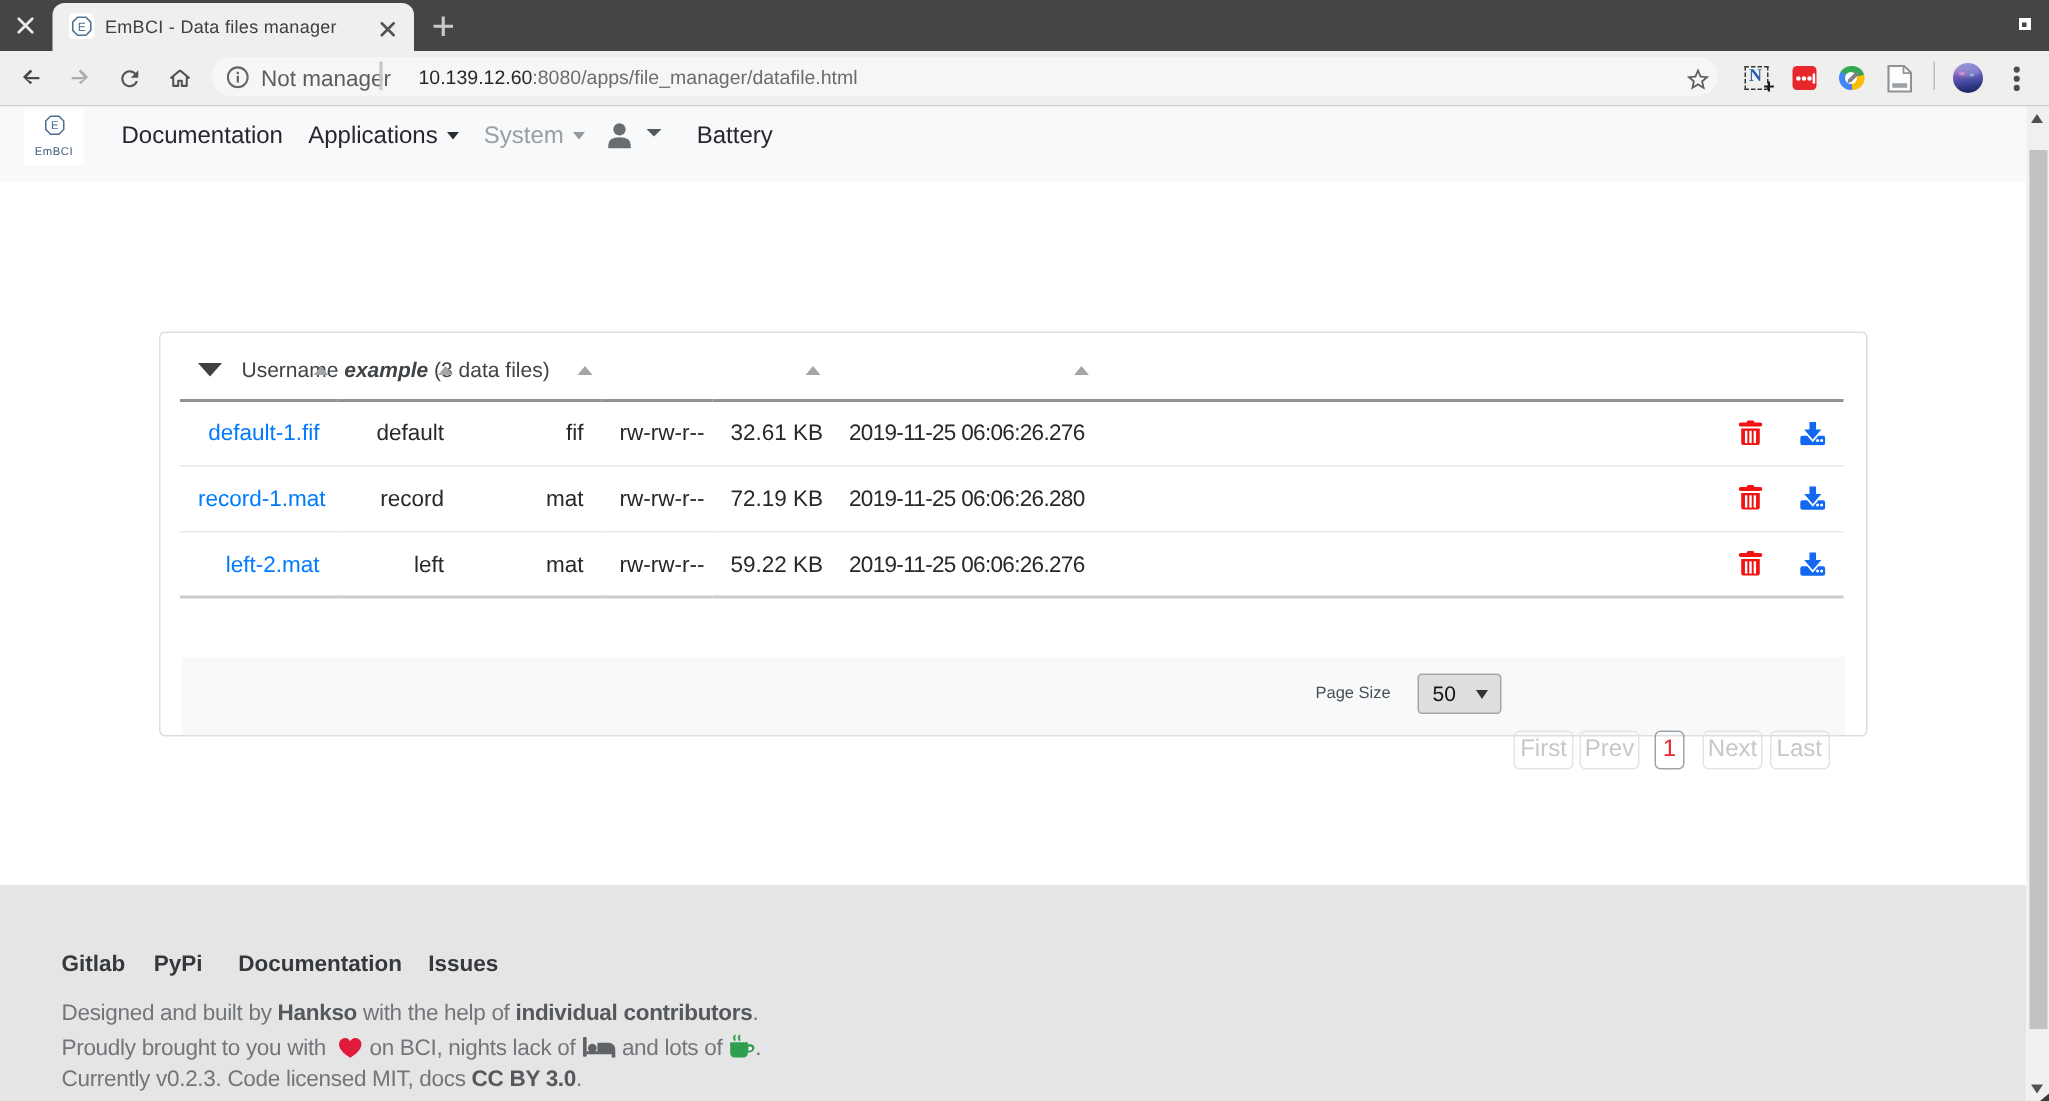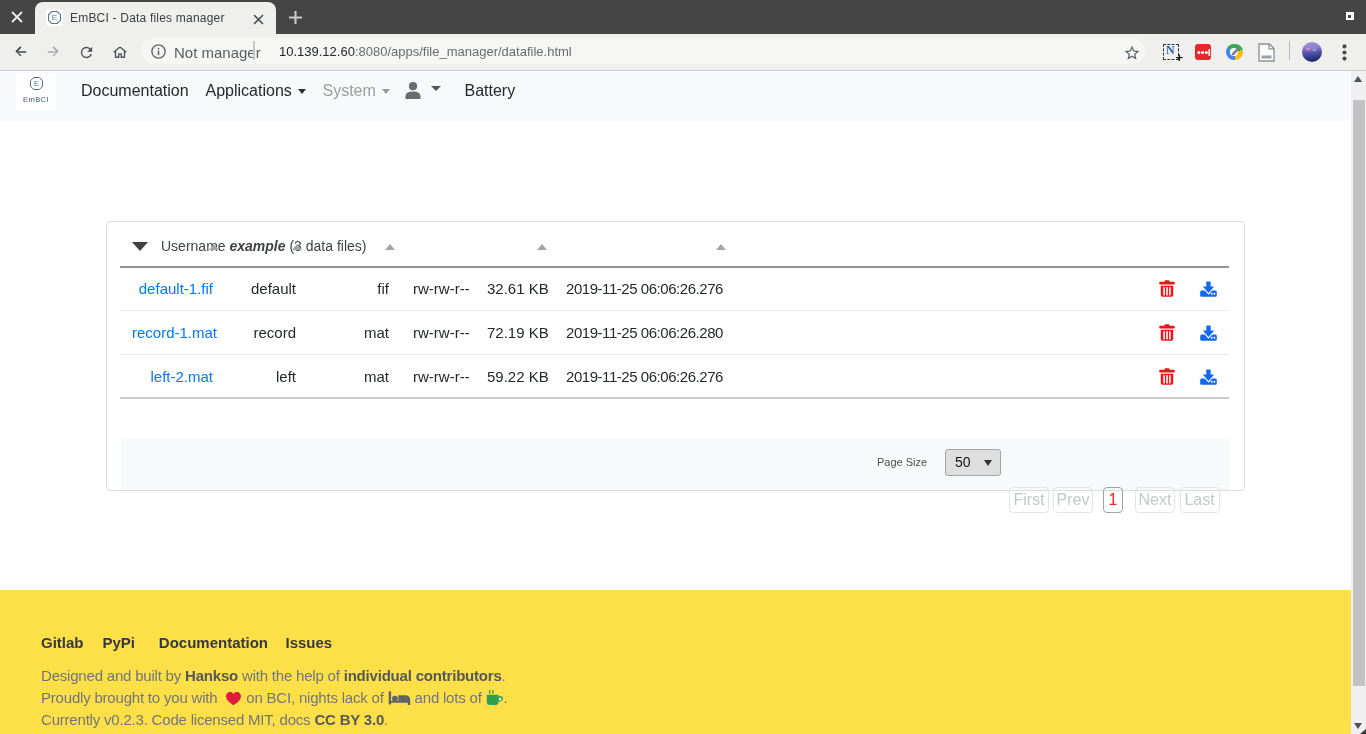--- a/index.html
+++ b/index.html
@@ -35,21 +35,21 @@
 .sortcaret { position:absolute; width:0; height:0; border-left:5.5px solid transparent; border-right:5.5px solid transparent; border-bottom:6.5px solid #a3a6a9; top:21.5px; }
 .grptri { display:inline-block; width:0; height:0; border-left:8px solid transparent; border-right:8px solid transparent; border-top:9px solid #3e4144; vertical-align:middle; margin-right:13px; }
 
 #pstrip { position:absolute; left:14px; top:216px; width:1109px; height:52px; background:#f8f9fa; }
 #pstrip .lbl { position:absolute; left:756px; top:17.5px; font-size:11px; color:#4b4f52; }
 #psel { position:absolute; left:824px; top:11px; width:56px; height:26.5px; background:#dedede; border:1px solid #a6a6a6; border-radius:3px; font-size:14px; color:#141414; line-height:25px; padding-left:9px; }
 #psel .tri { position:absolute; right:8px; top:10px; width:0; height:0; border-left:4.5px solid transparent; border-right:4.5px solid transparent; border-top:6px solid #333; }
 .pbtn { position:absolute; top:11.5px; height:26px; border:1px solid #e3e4e6; border-radius:4px; font-size:16px; color:#c5c8ca; text-align:center; line-height:24px;margin-top:37px; }
 .pbtn.on { border-color:#a0a3a6; color:#e8262d; }
 
-#footer { position:absolute; left:0; top:519px; width:1351px; height:144px; background:#fde047; }
+#footer { position:absolute; left:0; top:519px; width:1351px; height:144px; background:#e5e5e5; }
 #flinks { position:absolute; left:0; top:44px; font-size:15px; font-weight:bold; color:#35393d; }
 #flinks span { position:absolute; }
 .fline { position:absolute; left:41px; font-size:15px; color:#72767a; white-space:nowrap; letter-spacing:-0.2px; }
 .fline b { color:#55595d; }
 
 #sbar { position:absolute; left:1351px; top:71px; width:15px; height:663px; background:#f0f0f0; }
 #sthumb { position:absolute; left:1.5px; top:28.5px; width:12px; height:586px; background:#c2c2c2; }
 .sarr-up { position:absolute; left:3.3px; top:5px; width:0; height:0; border-left:4.2px solid transparent; border-right:4.2px solid transparent; border-bottom:6px solid #4f5154; }
 .sarr-dn { position:absolute; left:3.3px; top:652px; width:0; height:0; border-left:4.2px solid transparent; border-right:4.2px solid transparent; border-top:6px solid #4f5154; }
 </style>

